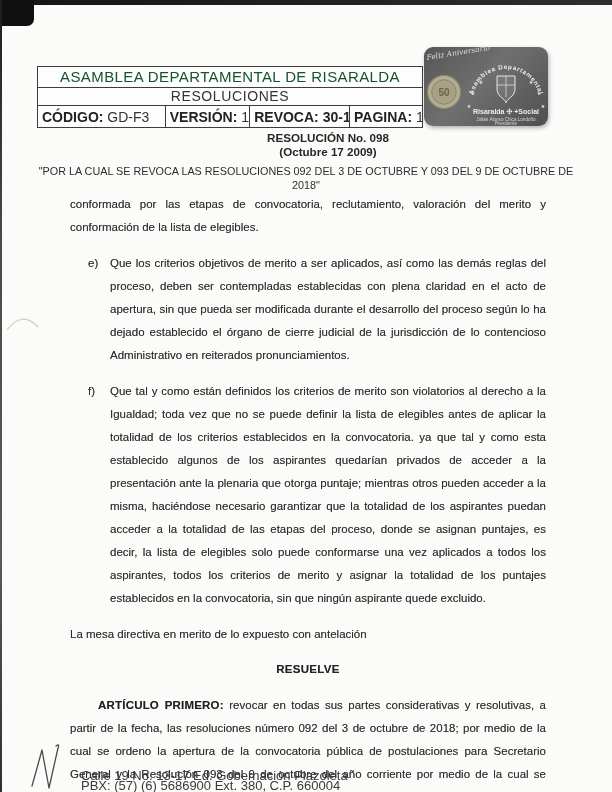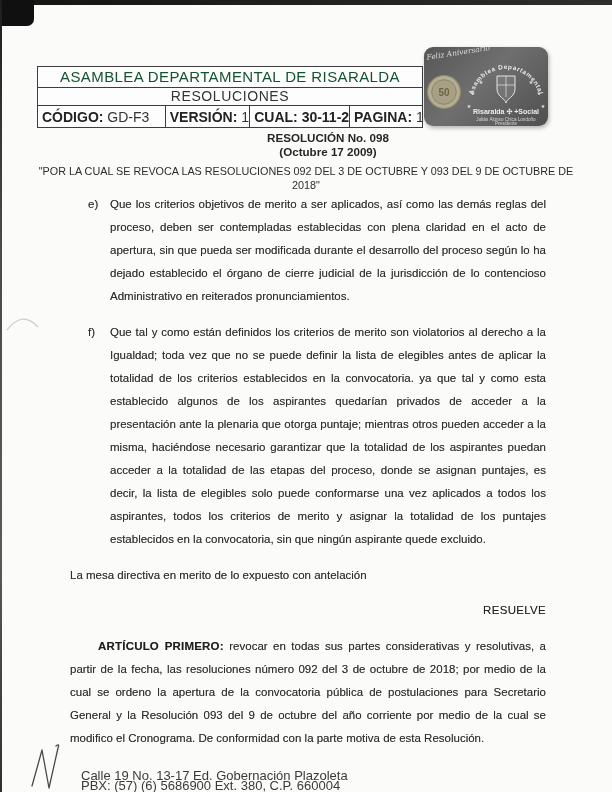--- a/index.html
+++ b/index.html
@@ -44,21 +44,21 @@
   .res-subject{font-size:10.8px;line-height:13.5px;margin:6px auto 0;width:552px;color:#2c2c2c;}
 
   
   .doc-body{position:absolute;left:70px;top:193px;width:476px;font-size:11.5px;line-height:23px;text-align:justify;
     text-shadow:0 0 .5px rgba(45,45,45,.5);}
   .indent{margin-left:40px;}
   .para{margin:0 0 13px 0;}
   .li{position:relative;padding-left:40px;margin:0 0 13px 0;}
   .li .marker{position:absolute;left:18px;top:0;}
   .closing{margin:0 0 12px 0;text-align:left;}
-  .resuelve{font-weight:normal;text-align:right;margin:0 0 13px 0;letter-spacing:.3px;color:#242424;}
+  .resuelve{font-weight:bold;text-align:center;margin:0 0 13px 0;letter-spacing:.3px;color:#242424;}
   .articulo{margin:0;}
   .articulo b{color:#1f1f1f;letter-spacing:.2px;margin-left:28px;}
 
   
   .footer{position:absolute;left:45px;top:771px;font-size:13px;line-height:9.5px;color:#3a3a3a;margin-left:36px;}
 </style>
 </head>
 <body>
 
 <div class="top-band"></div>
@@ -70,21 +70,21 @@
 <svg class="hand-mark" width="54" height="52">
   <path d="M6,46 L16,10 L23,48 L32,8 Q34,3 30,6" stroke="#4a4a4a" stroke-width="1.3" fill="none" stroke-linejoin="round" stroke-linecap="round"></path>
 </svg>
 
 <div class="htable">
   <div class="r1">ASAMBLEA DEPARTAMENTAL DE RISARALDA</div>
   <div class="r2">RESOLUCIONES</div>
   <div class="r3">
     <div class="cell"><b>CÓDIGO:</b> <span>GD-F3</span></div>
     <div class="cell c-center"><b>VERSIÓN:</b> <span>1</span></div>
-    <div class="cell c-center"><b>CUAL:</b> <b>30-11-2015</b></div>
+    <div class="cell c-center"><b>REVOCA:</b> <b>30-11-2015</b></div>
     <div class="cell"><b>PAGINA:</b> <span>1 DE 1</span></div>
   </div>
 </div>
 
 <div class="stamp">
   <svg width="124" height="79" viewBox="0 0 124 79">
     <defs>
       <path id="arcPath" d="M 48 56 A 34 34 0 0 1 116 56" fill="none"></path>
     </defs>
     <text x="3" y="13" transform="rotate(-9 3 13)" font-family="DejaVu Serif, serif" font-style="italic" font-size="7.5" fill="#dcdcdc">Feliz Aniversario</text>
@@ -117,20 +117,21 @@
   </svg>
 </div>
 
 <div class="title-block">
   <div class="res-no">RESOLUCIÓN No. 098</div>
   <div class="res-date">(Octubre 17  2009)</div>
   <div class="res-subject">"POR LA CUAL SE REVOCA LAS  RESOLUCIONES  092 DEL 3 DE OCTUBRE  Y 093 DEL 9 DE OCTUBRE DE 2018"</div>
 </div>
 
 <div class="doc-body">
+  <p class="para indent">conformada por las etapas de convocatoria, reclutamiento, valoración del merito y conformación de la lista de elegibles.</p>
 
   <div class="li">
     <span class="marker">e)</span>
     <span>Que los criterios objetivos de merito a ser aplicados, así como las demás reglas del proceso, deben ser contempladas establecidas con plena claridad en el acto de apertura, sin que pueda ser modificada durante el desarrollo del proceso según lo ha dejado establecido el órgano de cierre judicial de la jurisdicción de lo contencioso Administrativo en reiterados pronunciamientos.</span>
   </div>
 
   <div class="li">
     <span class="marker">f)</span>
     <span>Que tal y como están definidos los criterios de merito son violatorios al derecho a la Igualdad; toda vez que no se puede definir la lista de elegibles antes de aplicar la totalidad de los criterios establecidos en la convocatoria. ya que tal y como esta establecido algunos de los aspirantes quedarían privados de acceder a la presentación ante la plenaria que otorga puntaje; mientras otros pueden acceder a la misma, haciéndose necesario garantizar que la totalidad de los aspirantes puedan acceder a la totalidad de las etapas del proceso, donde se asignan puntajes, es decir, la lista de elegibles solo puede conformarse una vez aplicados a todos los aspirantes, todos los criterios de merito y asignar la totalidad de los puntajes establecidos en la convocatoria, sin que ningún aspirante quede excluido.</span>
   </div>

